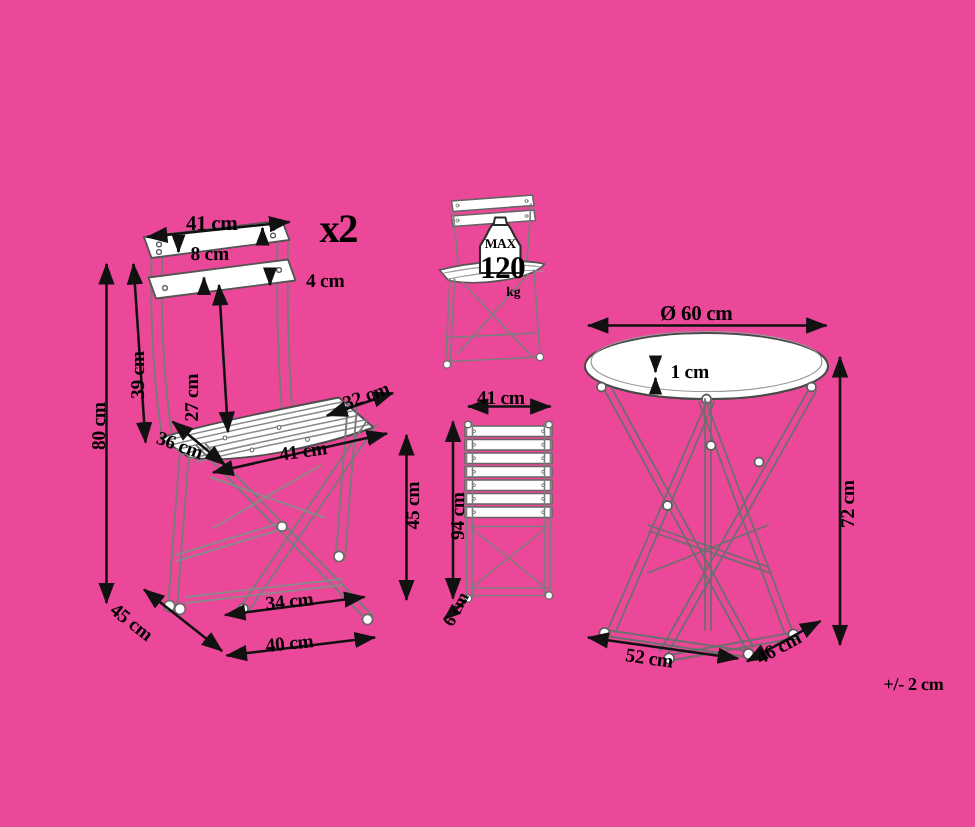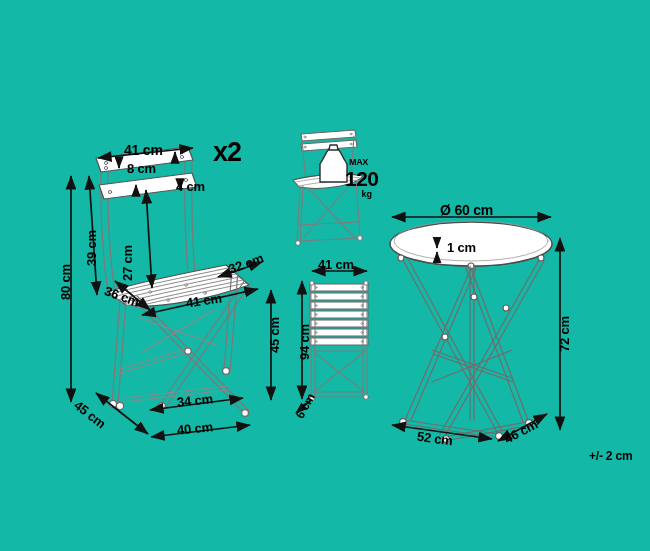--- a/index.html
+++ b/index.html
@@ -5,22 +5,23 @@
 <style>
   html,body{margin:0;padding:0;background:#ffffff;}
   body{
     font-family:"Liberation Sans", sans-serif;
     -webkit-font-smoothing:antialiased;
   }
   #sheet{
     position:relative;
     width:650px;
     height:551px;
-    background:#14b8a6;
+    background:#ec4899;
     overflow:hidden;
+    font-family:Liberation Serif, serif;
   }
   #sheet svg{position:absolute;left:0;top:0;}
   .lbl{
     position:absolute;
     font-weight:bold;
     color:#000000;
     white-space:nowrap;
     line-height:1;
     letter-spacing:-0.2px;
   }
@@ -279,21 +280,21 @@
 
       <line x1="437" y1="238" x2="437" y2="248" marker-end="url(#ahs)"></line>
       <line x1="437" y1="262" x2="437" y2="252" marker-end="url(#ahs)"></line>
     </g>
   </svg>
 
   <div class="lbl s14" style="left:124px;top:143px;">41 cm</div>
 
   <div class="lbl s13" style="left:127px;top:162px;">8 cm</div>
 
-  <div class="lbl s13" style="left:176px;top:180px;">4 cm</div>
+  <div class="lbl s13" style="left:204px;top:180px;">4 cm</div>
 
   <div class="lbl x2" style="left:213px;top:139px;">x2</div>
 
   <div class="lbl s13 rot90" style="left:59px;top:300px;">80 cm</div>
 
   <div class="lbl s13 rot90" style="left:85px;top:266px;">39 cm</div>
 
   <div class="lbl s13 rot90" style="left:121px;top:281px;">27 cm</div>
 
   <div class="lbl s13 rotd" style="left:104px;top:290px;transform:rotate(20deg);">36 cm</div>
@@ -303,21 +304,21 @@
   <div class="lbl s13 rotd" style="left:228px;top:257px;transform:rotate(-20deg);">32 cm</div>
 
   <div class="lbl s13 rot90" style="left:268px;top:353px;">45 cm</div>
 
   <div class="lbl s13 rotd" style="left:72px;top:408px;transform:rotate(38deg);">45 cm</div>
 
   <div class="lbl s13 rotd" style="left:177px;top:422px;transform:rotate(-6deg);">40 cm</div>
 
   <div class="lbl s13 rotd" style="left:177px;top:394px;transform:rotate(-6deg);">34 cm</div>
 
-  <div class="badge" style="left:320px;top:158px;width:27px;padding-left:25px;">
+  <div class="badge" style="left:320px;top:158px;width:27px;">
     <div class="s9" style="font-weight:bold;letter-spacing:-0.3px;">MAX</div>
     <div style="font-size:21px;font-weight:bold;margin-top:1px;letter-spacing:-0.5px;">120</div>
     <div class="s9" style="font-weight:bold;margin-top:1px;text-align:right;">kg</div>
   </div>
 
   <div class="lbl s13" style="left:318px;top:258px;">41 cm</div>
 
   <div class="lbl s13 rot90" style="left:298px;top:360px;">94 cm</div>
 
   <div class="lbl s12 rotd" style="left:292px;top:400px;transform:rotate(-62deg);">6 cm</div>

